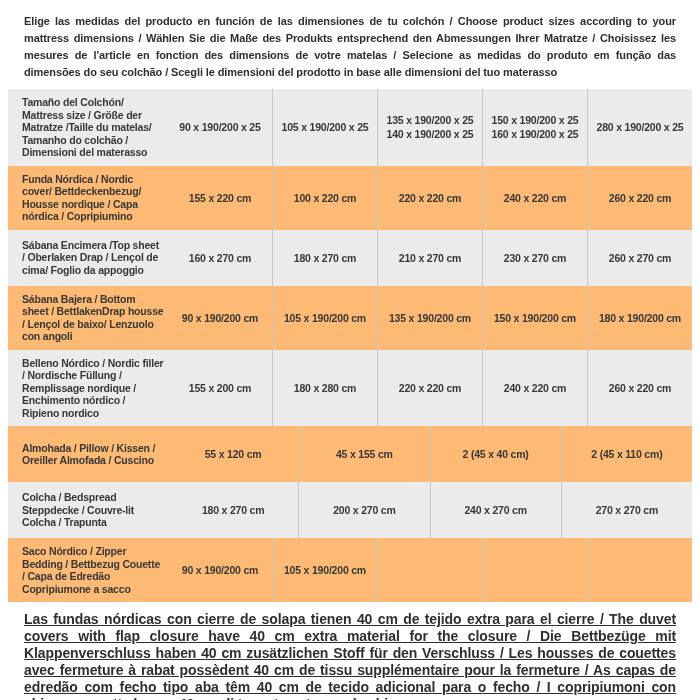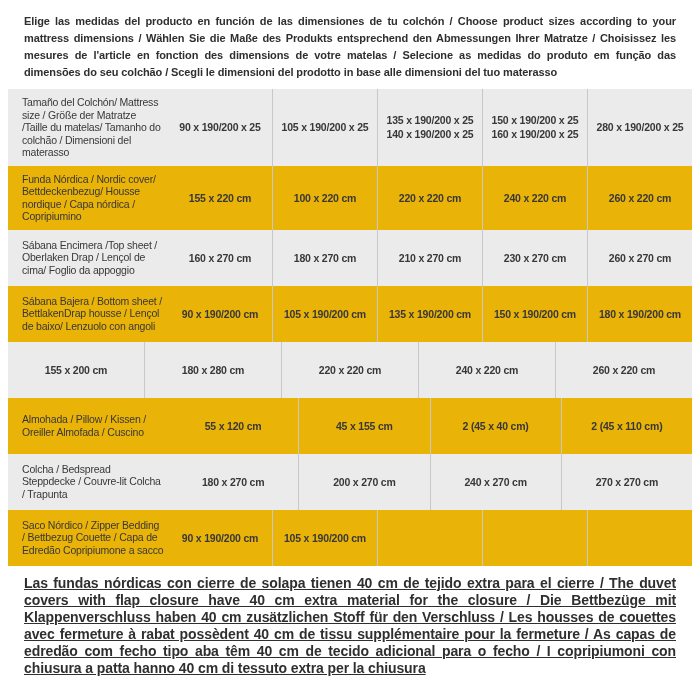--- a/index.html
+++ b/index.html
@@ -29,27 +29,27 @@
   .size-table{
     margin:0 8px;
     display:flex;flex-direction:column;
   }
   .row{
     display:flex;
     align-items:stretch;
     min-height:56px;
   }
   .row.shade{background:#ebebeb;}
-  .row.plain{background:#eab308;}
+  .row.plain{background:#fdba74;}
   .label{
     width:160px;
     box-sizing:border-box;
     padding:7px 4px 7px 14px;
     font-size:10.5px;
-    font-weight:normal;
+    font-weight:bold;
     line-height:12.5px;
     letter-spacing:-0.2px;
     display:flex;flex-direction:column;justify-content:center;
   }
   .cell{
     flex:1 1 0;
     box-sizing:border-box;
     display:flex;align-items:center;justify-content:center;
     text-align:center;
     font-size:10.5px;
@@ -111,20 +111,21 @@
   <div class="row plain">
     <div class="label">Sábana Bajera / Bottom sheet / BettlakenDrap housse / Lençol de baixo/ Lenzuolo con angoli</div>
   <div class="cell">90 x 190/200 cm</div>
         <div class="cell">105 x 190/200 cm</div>
         <div class="cell">135 x 190/200 cm</div>
         <div class="cell">150 x 190/200 cm</div>
         <div class="cell">180 x 190/200 cm</div>
       </div>
 
   <div class="row shade">
+    <div class="label">Belleno Nórdico / Nordic filler / Nordische Füllung / Remplissage nordique / Enchimento nórdico / Ripieno nordico</div>
   <div class="cell">155 x 200 cm</div>
         <div class="cell">180 x 280 cm</div>
         <div class="cell">220 x 220 cm</div>
         <div class="cell">240 x 220 cm</div>
         <div class="cell">260 x 220 cm</div>
       </div>
 
   <div class="row plain">
     <div class="label">Almohada / Pillow / Kissen / Oreiller Almofada / Cuscino</div>
         <div class="cell">55 x 120 cm</div>

